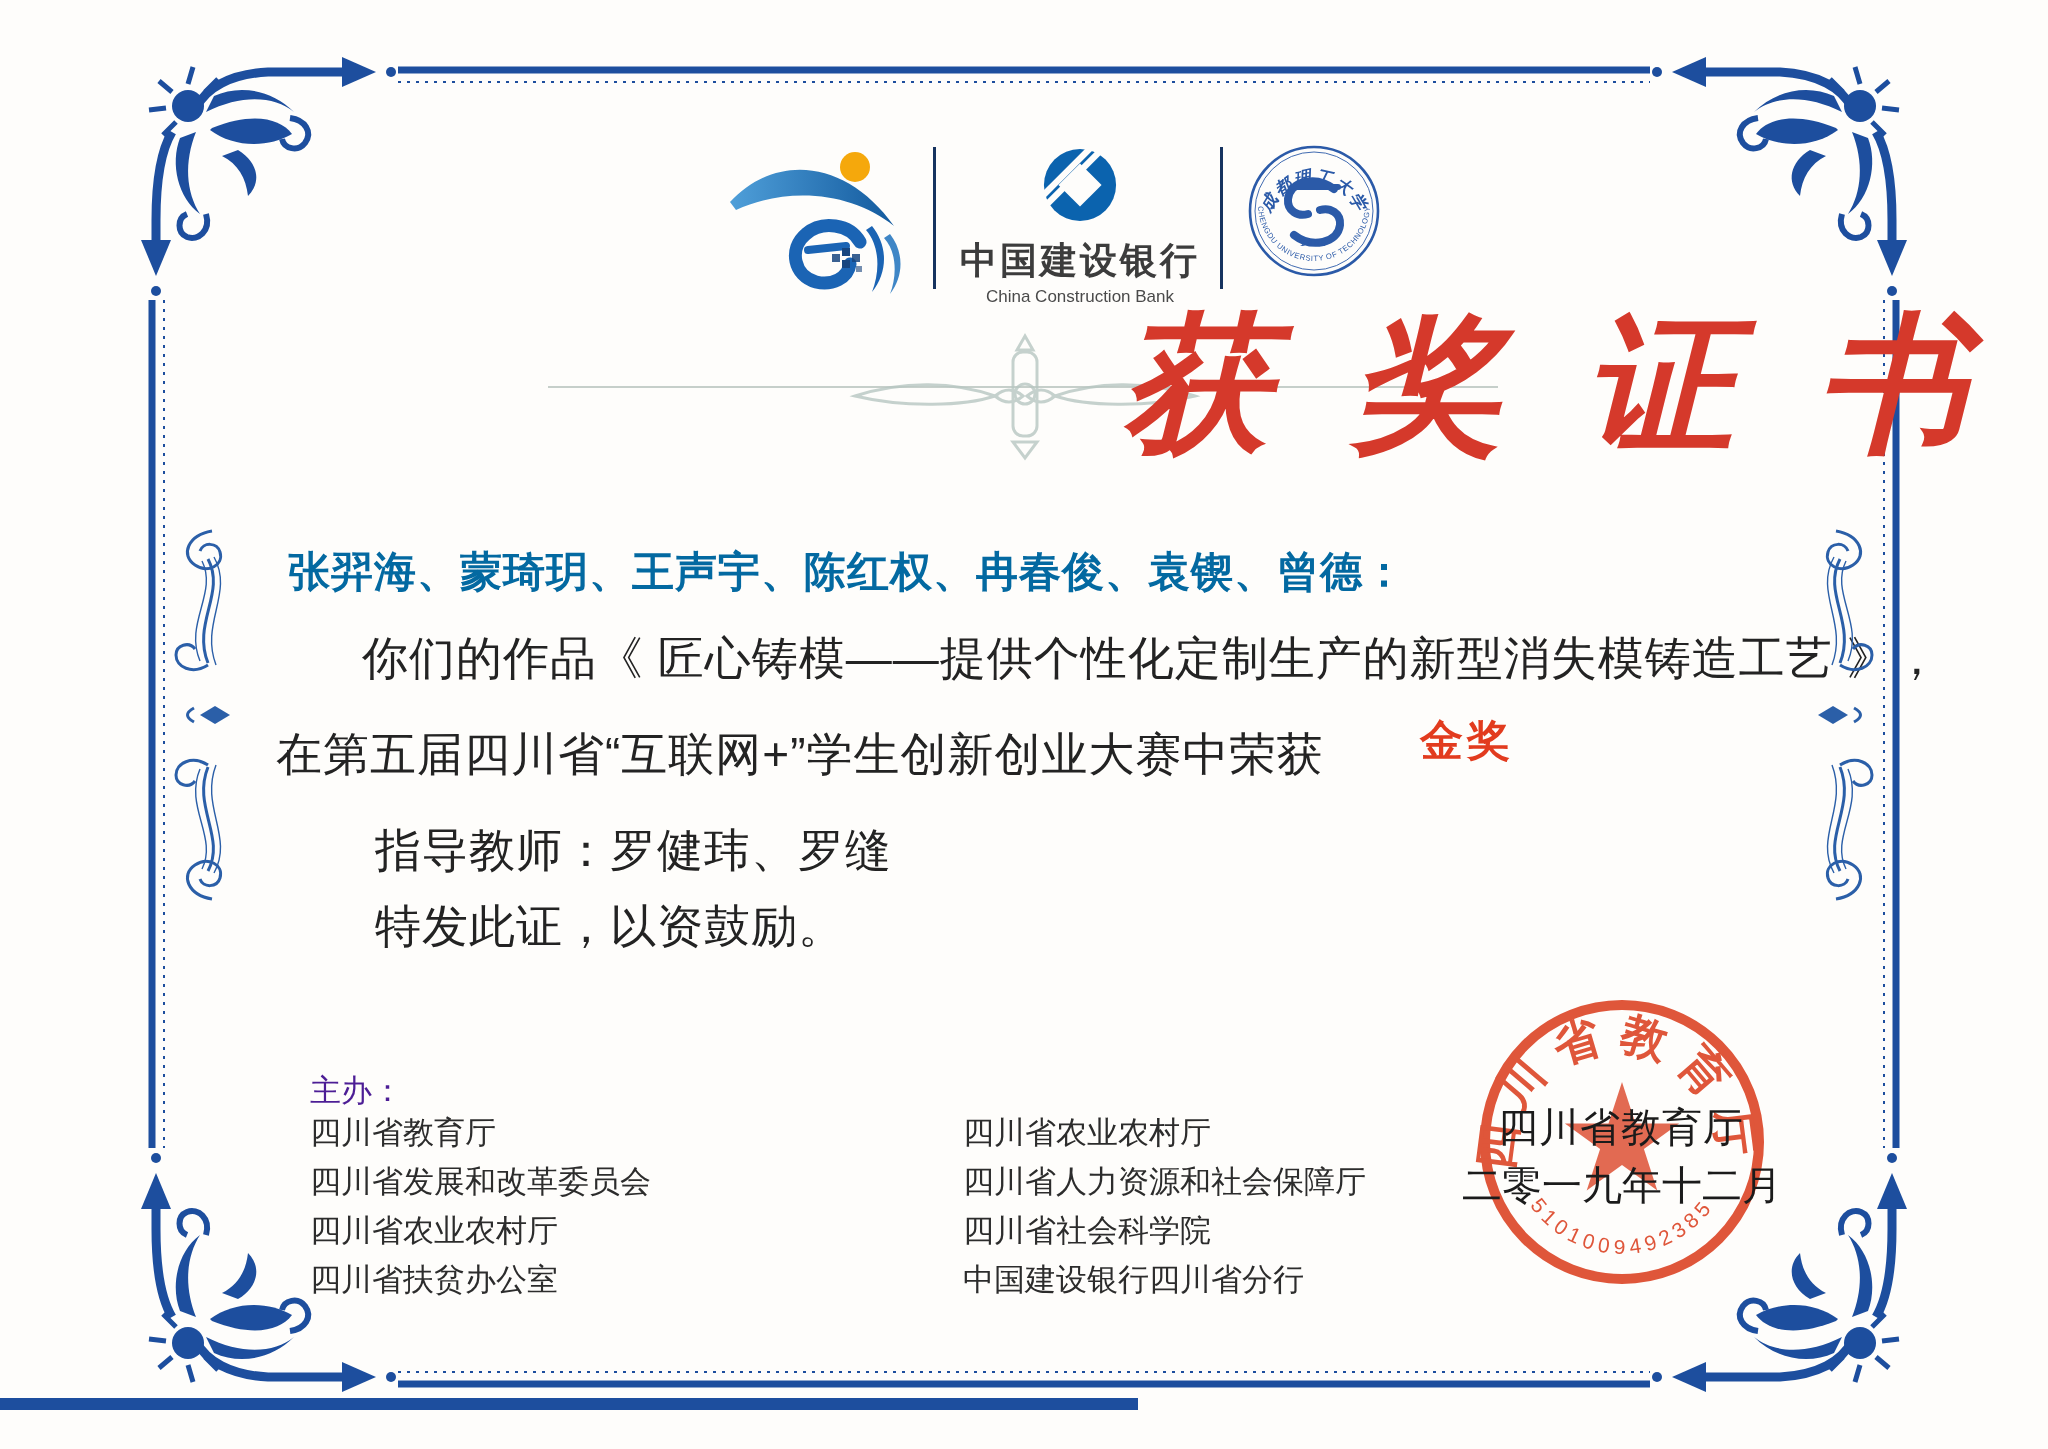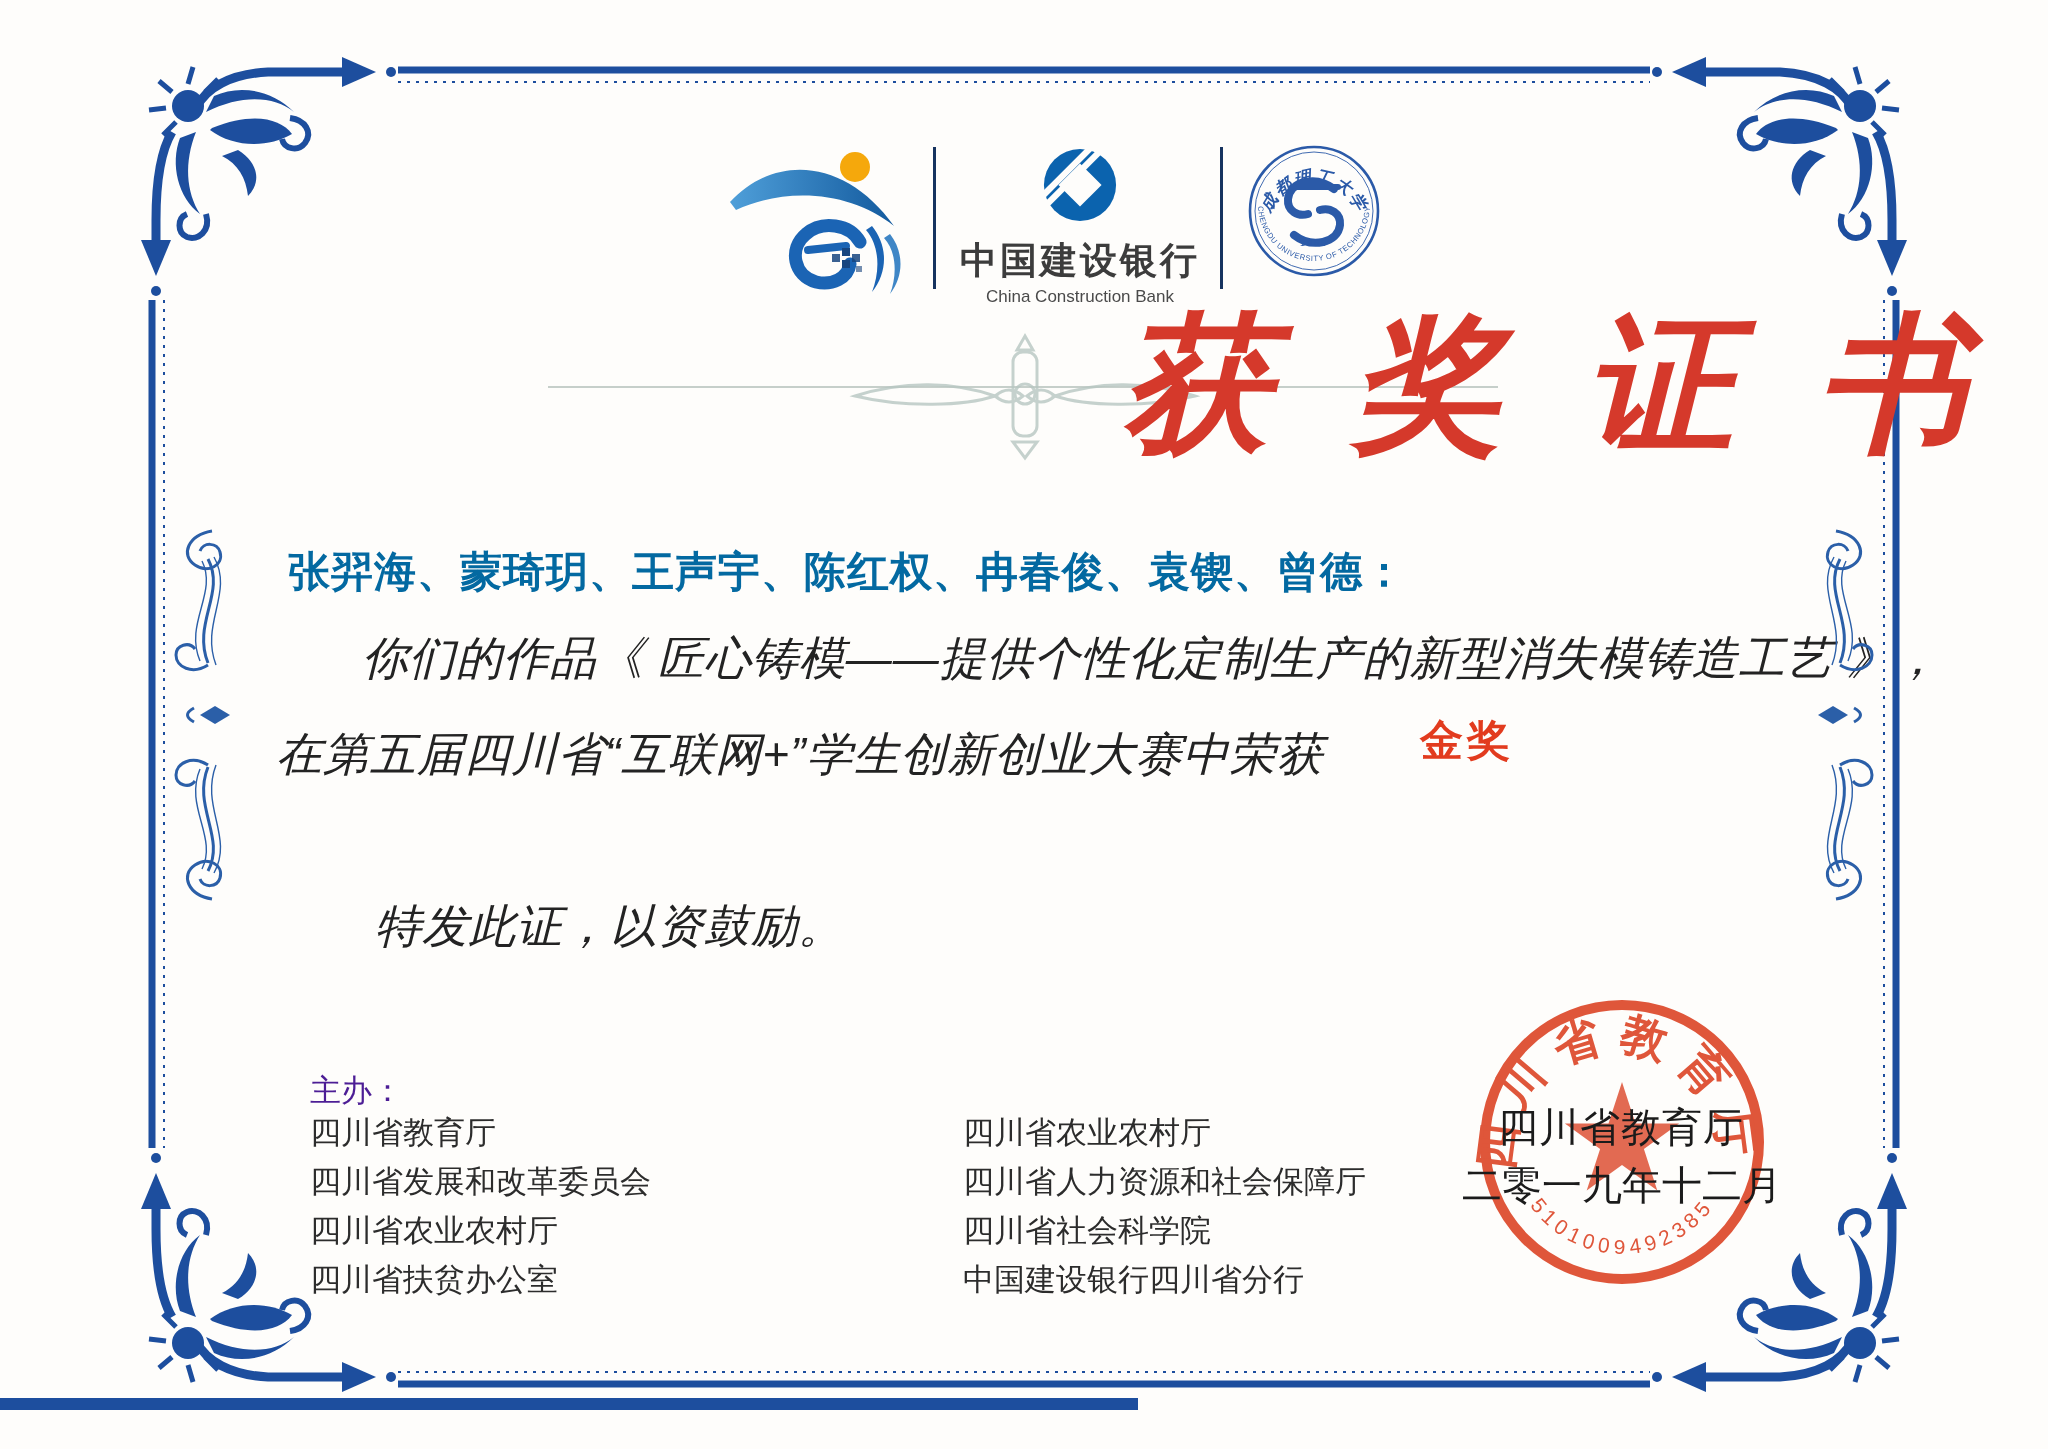--- a/index.html
+++ b/index.html
@@ -20,21 +20,21 @@
   #title-line{position:absolute; left:548px; top:386px; width:950px; height:2px; background:#c6cfca;}
   #title{
     position:absolute; left:0; top:308px; width:2048px; text-align:right;
     font-family:"DejaVu Serif", serif; font-weight:bold; font-style:italic;
     font-size:150px; line-height:1; letter-spacing:82px; text-indent:82px;
     color:#d5392b; z-index:3;
   }
   
   #recipients{position:absolute; left:288px; top:544px; font-family:Liberation Serif, serif;
     font-weight:bold; font-size:42px; color:#0369a1; letter-spacing:1px;}
-  .body-text{font-size:46px; color:#232323; letter-spacing:1px;font-style:italic;}
+  .body-text{font-size:46px; color:#232323; letter-spacing:1px;}
   #body-line1{position:absolute; left:362px; top:628px;}
   #body-line2{position:absolute; left:276px; top:724px;}
   #award{position:absolute; left:1420px; top:712px; font-size:43px; font-weight:bold; color:#e23b1e; letter-spacing:4px;}
   #advisors{position:absolute; left:375px; top:820px;}
   #closing{position:absolute; left:375px; top:896px;}
   
   #host-label{position:absolute; left:310px; top:1070px; font-size:31px; color:#4c1d95;text-align:right;}
   .org-col{position:absolute; top:1108px; font-size:31px; color:#2c2c2c; line-height:49px;}
   #org-col1{left:310px;} #org-col2{left:645px;} #org-col3{left:963px;}
   #issuer{position:absolute; left:1498px; top:1100px; font-size:40px; color:#1b1b1b; letter-spacing:1px; z-index:5;}
@@ -180,20 +180,21 @@
       <path d="M180,6 l8,14 l-16,0 Z M168,112 l24,0 l-12,16 Z"></path>
       <circle cx="180" cy="64" r="10"></circle>
     </g>
   </svg>
   <div id="title">获奖证书</div>
 
   <div id="recipients">张羿海、蒙琦玥、王声宇、陈红权、冉春俊、袁锲、曾德：</div>
   <div id="body-line1" class="body-text">你们的作品《  匠心铸模——提供个性化定制生产的新型消失模铸造工艺  》，</div>
   <div id="body-line2" class="body-text">在第五届四川省“互联网+”学生创新创业大赛中荣获</div>
   <div id="award">金奖</div>
+  <div id="advisors" class="body-text">指导教师：罗健玮、罗缝</div>
   <div id="closing" class="body-text">特发此证，以资鼓励。</div>
 
   <div id="host-label">主办：</div>
   <div class="org-col" id="org-col1">
     <div>四川省教育厅</div>
     <div>四川省发展和改革委员会</div>
     <div>四川省农业农村厅</div>
     <div>四川省扶贫办公室</div>
   </div>
   <div class="org-col" id="org-col3">

